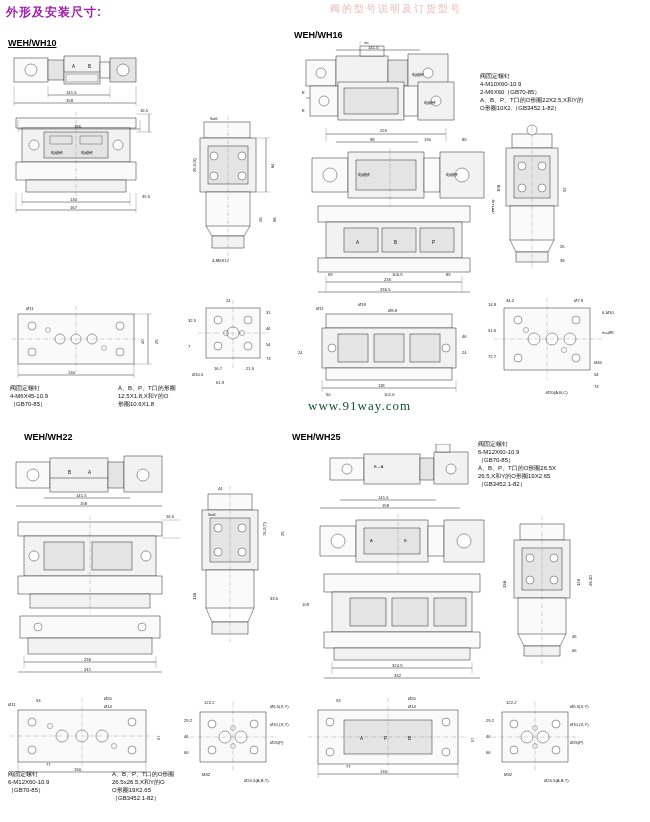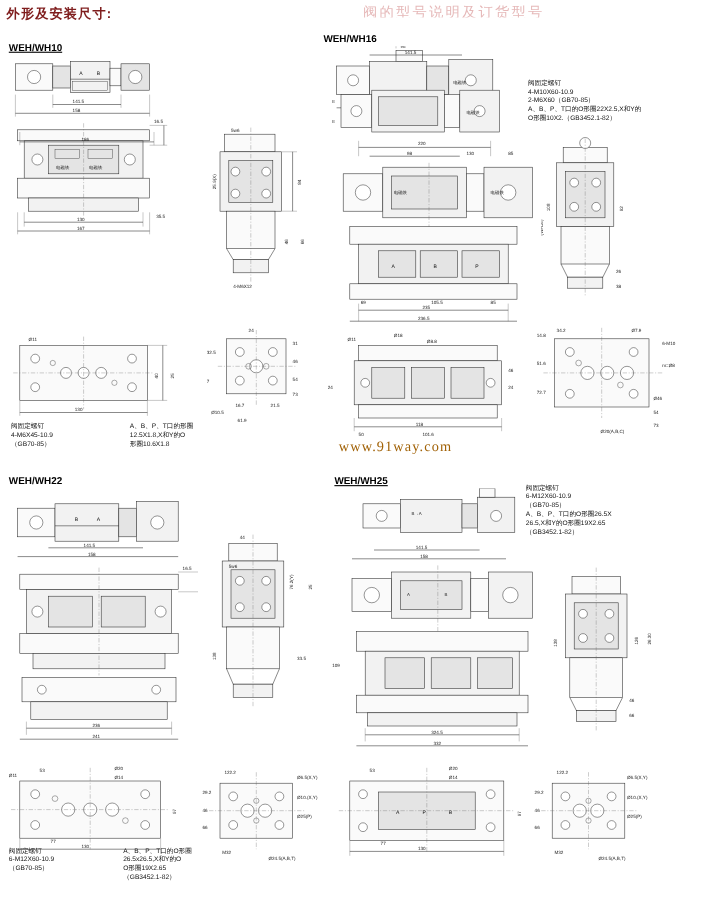--- a/index.html
+++ b/index.html
@@ -9,43 +9,43 @@
     font-family:"Liberation Sans", sans-serif;
     color:#1a1a1a;
     position:relative;
     overflow:hidden;
   }
   .page{position:relative;width:650px;height:822px;}
 
   
   .ghost-band{
     position:absolute;left:330px;top:2px;width:300px;height:14px;
-    color:#e6b9b9;font-size:13px;letter-spacing:2px;
+    color:#e6b9b9;font-size:10px;letter-spacing:2px;
     white-space:nowrap;overflow:hidden;
   }
 
   .title{
     position:absolute;left:6px;top:4px;
-    font-size:12px;font-weight:bold;color:#7f1d1d;
+    font-size:12px;font-weight:bold;color:#a21caf;
     letter-spacing:1px;
   }
 
   .sec-label{
     position:absolute;font-size:9px;font-weight:bold;color:#000;
     white-space:nowrap;
   }
 
   .note{
     position:absolute;font-size:6px;line-height:8px;color:#111;
     white-space:pre;
   }
 
   .wm{
     position:absolute;left:308px;top:398px;
-    color:#a16207;font-size:13px;letter-spacing:1px;
+    color:#14532d;font-size:13px;letter-spacing:1px;
     font-family:"Liberation Serif", serif;
   }
 
   
   .dwg{position:absolute;}
   .dwg svg{display:block;}
 
   .dim{font-size:4.2px;fill:#222;font-family:"Liberation Sans",sans-serif;}
   .dimv{font-size:4.2px;fill:#222;font-family:"Liberation Sans",sans-serif;}
   .ln{stroke:#2b2b2b;stroke-width:0.5;fill:none;}
@@ -63,22 +63,22 @@
 <body>
 
 <div class="page">
 
   <div class="ghost-band">阀的型号说明及订货型号</div>
 
   <div class="title">外形及安装尺寸:</div>
 
   <div class="sec-label" style="left:8px;top:38px;text-decoration:underline;">WEH/WH10</div>
   <div class="sec-label" style="left:294px;top:30px;text-align:right;">WEH/WH16</div>
-  <div class="sec-label" style="left:8px;top:432px;">WEH/WH22</div>
-  <div class="sec-label" style="left:304px;top:432px;text-decoration:underline;">WEH/WH25</div>
+  <div class="sec-label" style="left:24px;top:432px;">WEH/WH22</div>
+  <div class="sec-label" style="left:292px;top:432px;">WEH/WH25</div>
 
   <div class="note" style="left:480px;top:72px;">阀固定螺钉
 4-M10X60-10.9
 2-M6X60（GB70-85）
 A、B、P、T口的O形圈22X2.5,X和Y的
 O形圈10X2.（GB3452.1-82）</div>
   <div class="note" style="left:10px;top:384px;">阀固定螺钉
 4-M6X45-10.9
 （GB70-85）</div>
   <div class="note" style="left:118px;top:384px;">A、B、P、T口的形圈

